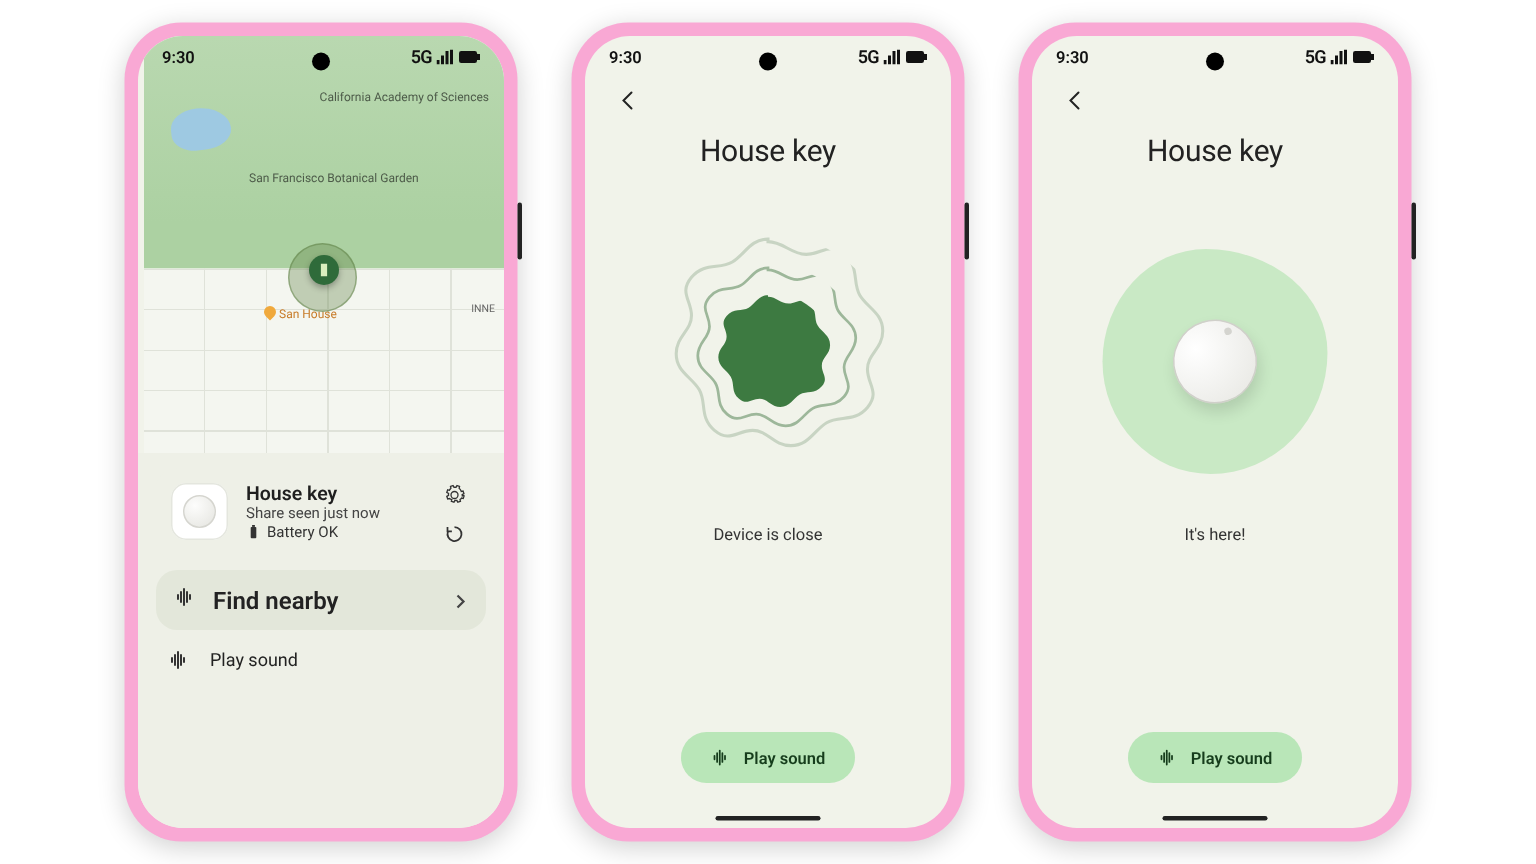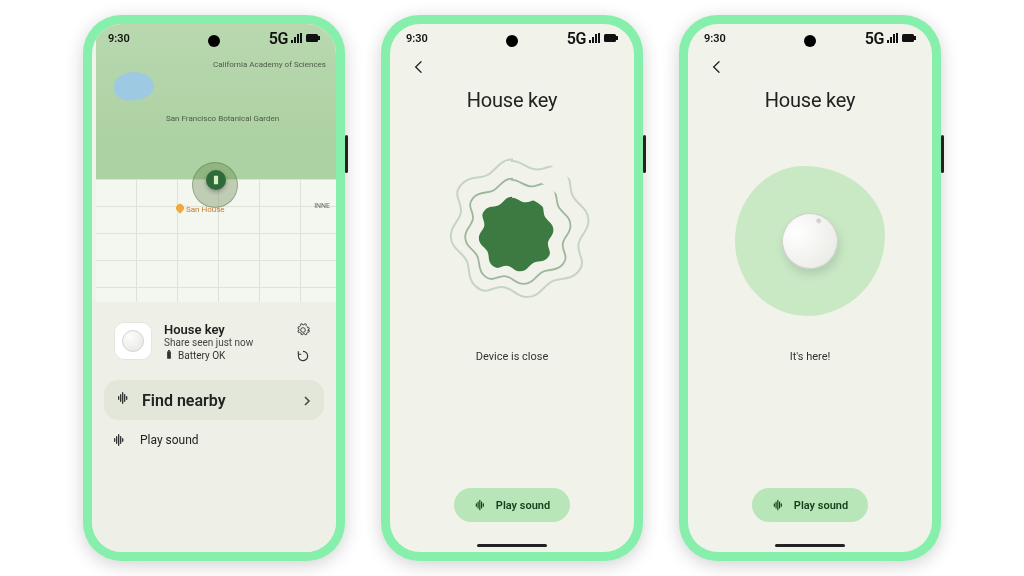--- a/index.html
+++ b/index.html
@@ -5,21 +5,21 @@
   * { box-sizing: border-box; margin: 0; padding: 0; }
   body {
     width: 1024px; height: 576px;
     background: #ffffff;
     font-family: -apple-system, Roboto, "Segoe UI", Arial, sans-serif;
     display: flex; align-items: center; justify-content: center;
     gap: 36px;
   }
   .phone {
     width: 262px; height: 546px;
-    background: #86efac;
+    background: #f9a8d4;
     border-radius: 38px;
     padding: 9px;
     position: relative;
     box-shadow: 0 4px 18px rgba(0,0,0,0.18);
   }
   .phone::after { 
     content: ""; position: absolute; right: -3px; top: 120px;
     width: 3px; height: 38px; background: #222; border-radius: 2px;
   }
   .screen {
@@ -30,21 +30,21 @@
     position: relative;
     display: flex; flex-direction: column;
   }
   .statusbar {
     height: 28px; display: flex; align-items: center;
     padding: 0 16px; font-size: 11px; font-weight: 600;
     color: #111; z-index: 5; position: relative;
   }
   .statusbar .time { flex: 0 0 auto; }
   .statusbar .spacer { flex: 1; }
-  .statusbar .net { font-size: 16px; letter-spacing: -0.4px; }
+  .statusbar .net { font-size: 12px; letter-spacing: -0.4px; }
   .camera-hole {
     position: absolute; top: 11px; left: 50%; transform: translateX(-50%);
     width: 12px; height: 12px; background: #000; border-radius: 50%; z-index: 6;
   }
   .home-indicator {
     position: absolute; bottom: 5px; left: 50%; transform: translateX(-50%);
     width: 70px; height: 3px; background: #222; border-radius: 2px;
   }
 
   

